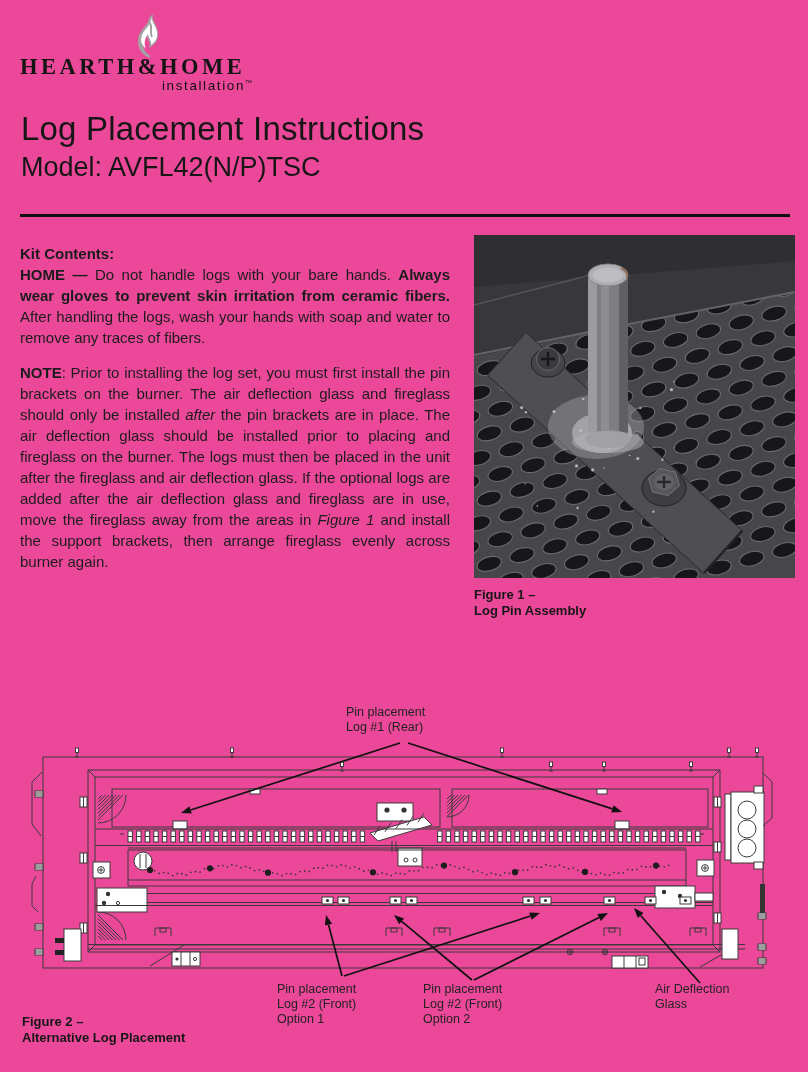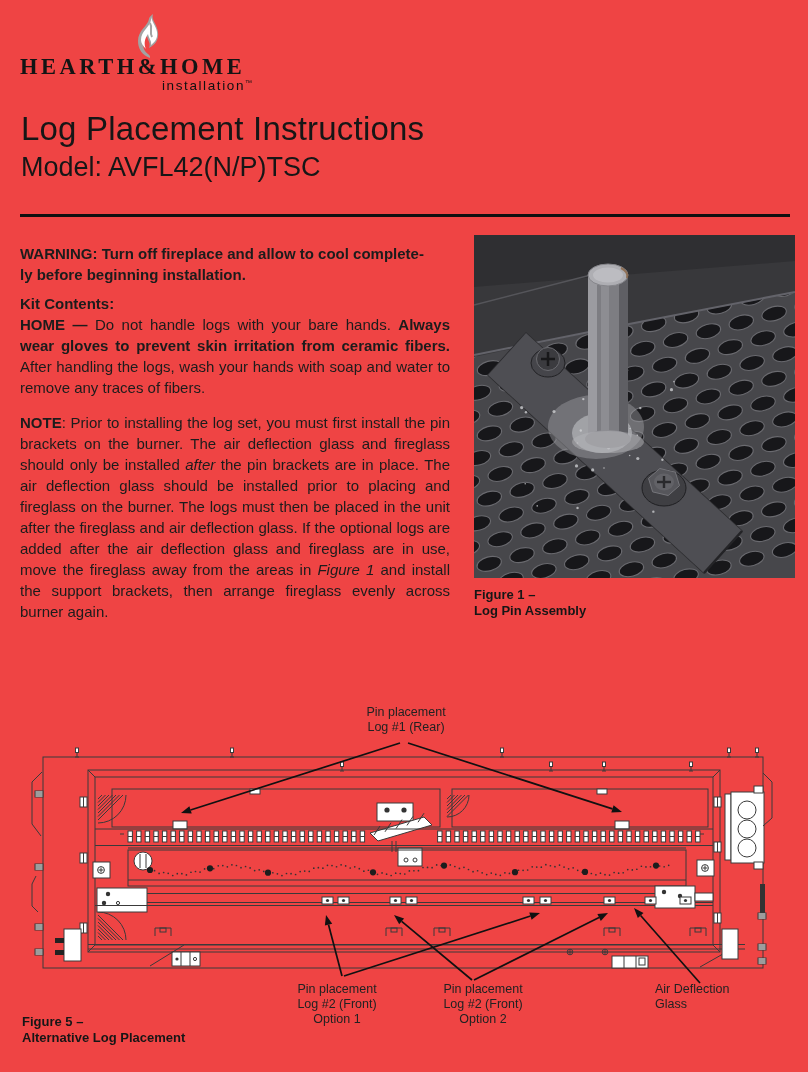--- a/index.html
+++ b/index.html
@@ -1,16 +1,16 @@
 <!DOCTYPE html>
 <html><head>
 <meta charset="utf-8">
 <style>
   html,body{margin:0;padding:0;background:#e8e8e8}
-  .page{position:relative;width:808px;height:1072px;background:#ef4444;overflow:hidden;
+  .page{position:relative;width:808px;height:1072px;background:#ec4899;overflow:hidden;
         font-family:"Liberation Sans",sans-serif;color:#1f1f1f;margin:0 auto}
   .abs{position:absolute}
   
   .brand{font-family:"Liberation Serif",serif;font-weight:700;font-size:22.5px;
          letter-spacing:3.5px;color:#141414;white-space:nowrap}
   .tech{font-family:"Liberation Sans",sans-serif;font-size:13.5px;letter-spacing:1.6px;color:#101010}
   .tm{font-size:7px;vertical-align:super;letter-spacing:0}
   
   .title{font-size:33px;font-weight:400;letter-spacing:.2px;color:#161616;margin:0}
   .model{font-size:27px;font-weight:400;color:#161616}
@@ -23,21 +23,21 @@
   ul.kit{list-style:none;margin:4px 0 20px 0;padding:0}
   ul.kit li{margin-bottom:4px}
   ul.kit .dot{display:inline-block;width:18px;padding-left:2px}
   .note{text-align:justify}
   .note1{margin-bottom:14px !important}
   .b{font-weight:700}
   .i{font-style:italic}
   
   .figcap{font-weight:700;font-size:13px;line-height:16px;color:#161616;white-space:pre-line}
   .dlabel{font-size:12.5px;line-height:15px;color:#222;white-space:pre-line}
-  .center{text-align:center}
+  .center{}
   .footer{font-size:11px;color:#222;text-align:right;white-space:nowrap}
   .footer span{margin-left:9px}
   
   .ln{stroke:#3a3a3a;stroke-width:1;fill:none}
   .lnf{stroke:#3a3a3a;stroke-width:1;fill:#ffffff}
 </style>
 </head>
 <body>
 
 <div class="page">
@@ -50,22 +50,20 @@
     </svg>
     <div class="abs brand" style="left:0;top:42px">HEARTH&amp;HOME</div>
     <div class="abs tech" style="left:142px;top:66px"><span>installation</span><span class="tm">™</span></div>
   </div>
 
   <h1 class="abs title" style="left:21px;top:110px">Log Placement Instructions</h1>
   <div class="abs model" style="left:21px;top:152px">Model: AVFL42(N/P)TSC</div>
   <div class="abs rule" style="left:20px;top:214px;width:770px"></div>
 
   <div class="abs col" style="left:20px;top:243px">
-    <p class="warn">WARNING: Turn off fireplace and allow to cool complete-
-ly before beginning installation.</p>
     <p class="kit-h">Kit Contents:</p>
     <p class="note note1"><span class="b">HOME — </span><span>Do not handle logs with your bare hands. </span><span class="b">Always wear gloves to prevent skin irritation from ceramic fibers.</span><span> After handling the logs, wash your hands with soap and water to remove any traces of fibers.</span></p>
     <p class="note"><span class="b">NOTE</span><span>: Prior to installing the log set, you must first install the pin brackets on the burner. The air deflection glass and fireglass should only be installed </span><span class="i">after</span><span> the pin brackets are in place. The air deflection glass should be installed prior to placing and fireglass on the burner. The logs must then be placed in the unit after the fireglass and air deflection glass. If the optional logs are added after the air deflection glass and fireglass are in use, move the fireglass away from the areas in </span><span class="i">Figure 1</span><span> and install the support brackets, then arrange fireglass evenly across burner again.</span></p>
   </div>
 
   <svg id="photo" class="abs" style="left:474px;top:235px" width="321" height="343" viewBox="0 0 321 343">
       <rect x="0" y="0" width="321" height="343" fill="#47474b"></rect>
       <g transform="rotate(-15 160 170)">
         <ellipse cx="-55" cy="-50" rx="12.5" ry="7" fill="#17171a" stroke="#6a6a6f" stroke-width="1.1"></ellipse>
         <ellipse cx="-21" cy="-50" rx="12.5" ry="7" fill="#17171a" stroke="#6a6a6f" stroke-width="1.1"></ellipse>
@@ -886,17 +884,17 @@
       <polygon points="634,908 643.5,913.0 637.8,918.0" fill="#111"></polygon>
     </svg>
   <div class="abs dlabel center" style="left:277px;top:982px;width:120px">Pin placement
 Log #2 (Front)
 Option 1</div>
   <div class="abs dlabel center" style="left:423px;top:982px;width:120px">Pin placement
 Log #2 (Front)
 Option 2</div>
   <div class="abs dlabel" style="left:655px;top:982px;width:110px">Air Deflection
 Glass</div>
-  <div class="abs figcap" style="left:22px;top:1014px">Figure 5 –
+  <div class="abs figcap" style="left:22px;top:1014px">Figure 2 –
 Alternative Log Placement</div>
 
 
 </div>
 
 </body></html>

